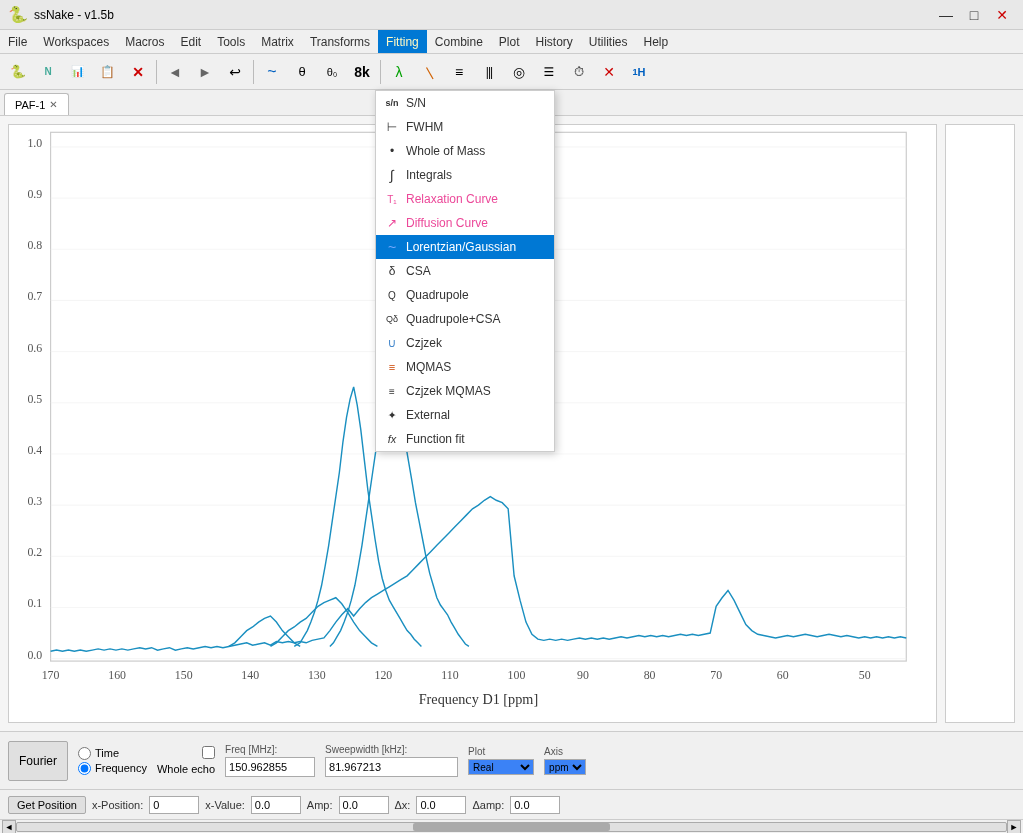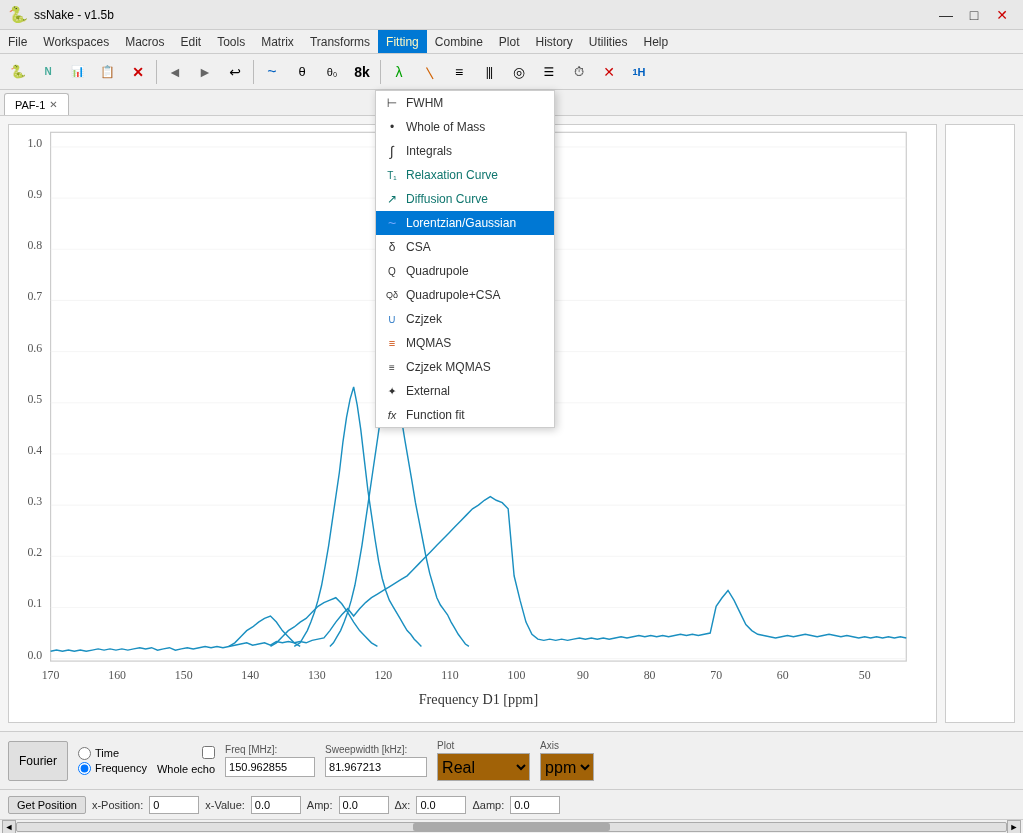--- a/index.html
+++ b/index.html
@@ -142,24 +142,24 @@
     .field-group { display: flex; flex-direction: column; gap: 2px; }
     .field-label { font-size: 10px; color: #555; }
     .field-input {
       width: 90px; height: 20px;
       border: 1px solid #aaa;
       font-size: 11px;
       padding: 0 3px;
       background: white;
     }
     .small-select {
-      height: 28px;
-      border: 1px solid #aaa;
-      font-size: 16px;
-      background: #a16207;
+      height: 16px;
+      border: 1px solid #aaa;
+      font-size: 10px;
+      background: #3b82f6;
       cursor: pointer;
     }
     
     
     #position-bar {
       background: #f0f0f0;
       padding: 12px 8px;
       border-top: 1px solid #ccc;
       display: flex;
       align-items: center;
@@ -231,21 +231,21 @@
       padding: 4px 20px 4px 8px;
       cursor: pointer;
       font-size: 12px;
       display: flex;
       align-items: center;
       gap: 6px;
       color: #333;
       height: 24px;
     }
     .dropdown-item.selected { background: #0078d4; color: white; }
-    .dropdown-item.disabled { color: #0f766e; cursor: default; }
+    .dropdown-item.disabled { color: #ec4899; cursor: default; }
     .dropdown-icon { width: 16px; height: 16px; display: flex; align-items: center; justify-content: center; font-size: 11px; flex-shrink: 0; }
     
     
     .y-axis-label { font-size: 10px; fill: #555; }
   </style>
 </head>
 <body>
 
 <div id="titlebar">
   <div id="titlebar-left">
@@ -412,21 +412,21 @@
       <span>Whole echo</span>
     </label>
 
     <div class="field-group">
       <span class="field-label">Freq [MHz]:</span>
       <input class="field-input" type="text" value="150.962855" style="">
     </div>
 
     <div class="field-group">
       <span class="field-label">Sweepwidth [kHz]:</span>
-      <input class="field-input" type="text" style="width: 102px;" value="81.967213">
+      <input class="field-input" type="text" style="width: 133px;" value="81.967213">
     </div>
 
     <div class="field-group">
       <span class="field-label">Plot</span>
       <select class="small-select">
         <option>Real</option>
         <option>Imaginary</option>
         <option>Absolute</option>
       </select>
     </div>
@@ -459,20 +459,24 @@
     <div id="scroll-left">◄</div>
     <div id="scrollbar-track">
       <div id="scrollbar-thumb"></div>
     </div>
     <div id="scroll-right">►</div>
   </div>
 </div>
 
 <div id="fitting-menu">
   <div class="dropdown-item">
+    <span class="dropdown-icon" style="font-size:9px;font-weight:bold;">s/n</span>
+    <span>S/N</span>
+  </div>
+  <div class="dropdown-item">
     <span class="dropdown-icon" style="font-size:12px;">⊢</span>
     <span>FWHM</span>
   </div>
   <div class="dropdown-item">
     <span class="dropdown-icon" style="font-size:12px;">•</span>
     <span>Whole of Mass</span>
   </div>
   <div class="dropdown-item">
     <span class="dropdown-icon" style="font-size:14px;">∫</span>
     <span>Integrals</span>

